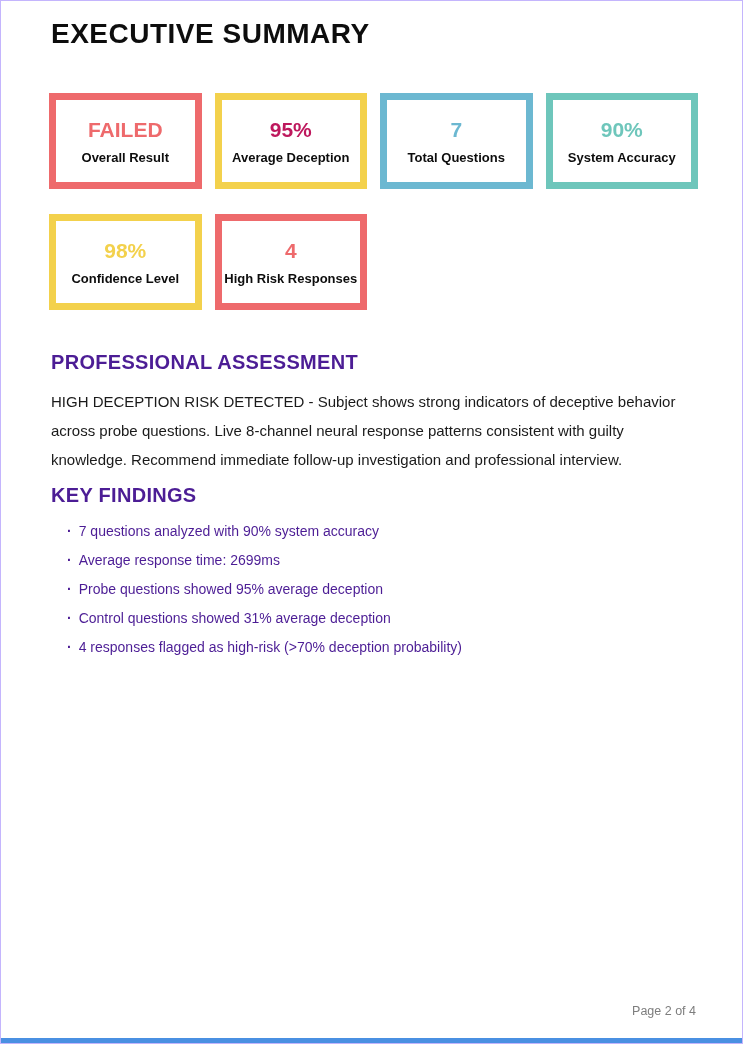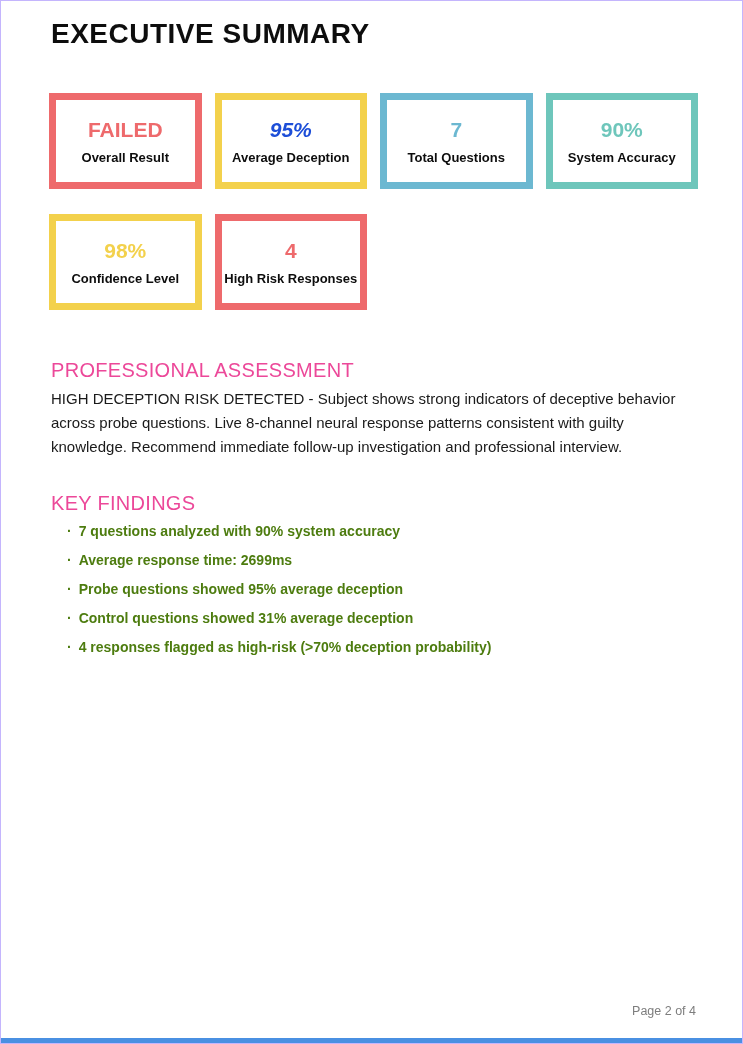--- a/index.html
+++ b/index.html
@@ -54,48 +54,47 @@
     margin-top: 11px;
     font-size: 13px;
     font-weight: bold;
     color: #0d0d0d;
     line-height: 1;
   }
   .section-heading {
     position: absolute;
     left: 50px;
     font-size: 20px;
-    font-weight: normal;
+    font-weight: bold;
     letter-spacing: 0.3px;
-    color: #ec4899;
-    margin-top: 8px;
+    color: #4c1d95;
   }
   .assessment-heading { top: 350px; }
   .assessment-body {
     position: absolute;
     left: 50px;
     top: 386px;
     width: 648px;
     font-size: 15px;
     font-weight: normal;
-    line-height: 24px;
+    line-height: 29px;
     color: #1a1a1a;
   }
   .findings-heading { top: 483px; }
   .findings-list {
     position: absolute;
     left: 66px;
     top: 523px;
     width: 620px;
     list-style: none;
   }
   .finding-item {
     font-size: 14px;
-    font-weight: bold;
-    color: #4d7c0f;
+    font-weight: normal;
+    color: #4c1d95;
     line-height: 1;
     margin-bottom: 15px;
     padding-top: 0;
     height: 14px;
   }
   .finding-item::before {
     content: "\00B7";
     margin-right: 7px;
     font-weight: bold;
   }
@@ -121,21 +120,21 @@
 <div class="page">
 
   <h1 class="page-title">EXECUTIVE SUMMARY</h1>
 
   <div class="cards-grid">
     <div class="stat-card" style="border-color: rgb(238, 106, 108);">
       <div class="stat-value" style="color: rgb(238, 106, 108);">FAILED</div>
       <div class="stat-label">Overall Result</div>
     </div>
     <div class="stat-card" style="border-color: rgb(243, 209, 76);">
-      <div class="stat-value" style="color: #1d4ed8; font-style: italic;">95%</div>
+      <div class="stat-value" style="color: #be185d;">95%</div>
       <div class="stat-label">Average Deception</div>
     </div>
     <div class="stat-card" style="border-color: rgb(108, 184, 209);">
       <div class="stat-value" style="color: rgb(108, 184, 209);">7</div>
       <div class="stat-label">Total Questions</div>
     </div>
     <div class="stat-card" style="border-color: rgb(110, 198, 187);">
       <div class="stat-value" style="color: rgb(110, 198, 187);">90%</div>
       <div class="stat-label">System Accuracy</div>
     </div>

